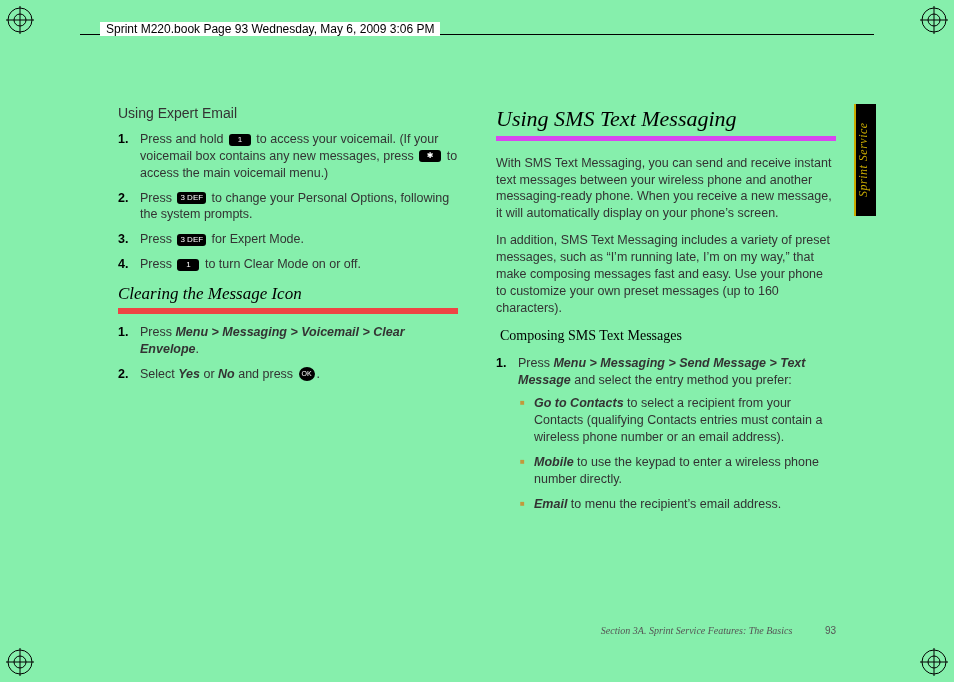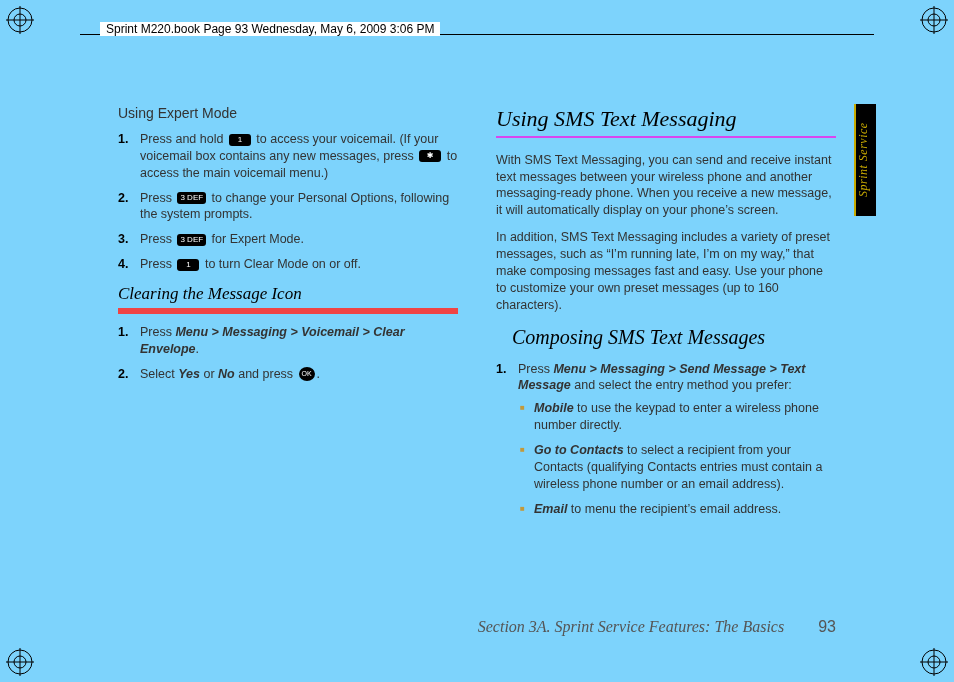--- a/index.html
+++ b/index.html
@@ -3,21 +3,21 @@
 <meta charset="utf-8">
 <style>
   :root{
     --page-w:954px; --page-h:682px;
     --ink:#333; --accent-olive:#7a7a2a; --accent-tab:#c8aa00;
     --bullet-red:#c9a24a;
   }
   html,body{margin:0;padding:0;background:#f0f0f0;font-family:Arial,Helvetica,sans-serif;}
   .page{
     box-sizing:border-box; width:var(--page-w); height:var(--page-h);
-    margin:0 auto; background:#7dd3fc; position:relative; color:var(--ink);
+    margin:0 auto; background:#86efac; position:relative; color:var(--ink);
     padding:32px 60px 30px 92px;
   }
   
   .ornament{position:absolute;width:28px;height:28px;}
   .ornament svg{width:100%;height:100%;}
   .ornament.tl{top:6px;left:6px;}
   .ornament.tr{top:6px;right:6px;}
   .ornament.bl{bottom:6px;left:6px;}
   .ornament.br{bottom:6px;right:6px;}
 
@@ -34,25 +34,25 @@
   .content{
     position:absolute; top:104px; left:118px; right:118px; bottom:80px;
     display:flex; gap:38px;
   }
   .col{flex:1; font-size:12.5px; line-height:1.35;}
   .col p{margin:0 0 10px 0;}
   .h3{font-size:14px; margin:0 0 8px 0;}
   .h2{
     font-style:italic; font-family:"Times New Roman",Times,serif;
     font-size:22px; margin:0 0 14px 0; color:#000;
-    border-bottom:2px solid #d946ef; padding-bottom:2px;
+    border-bottom:5px solid #d946ef; padding-bottom:2px;
   }
   .h2b{
-    font-style:italic; font-family:"Times New Roman",Times,serif;
-    font-size:20px; margin:0 0 10px 16px; color:#000;
+    font-family:"Times New Roman",Times,serif;
+    font-size:14px; margin:0 0 10px 4px; color:#000;
   }
   .h3i{
     font-style:italic; font-family:"Times New Roman",Times,serif;
     font-size:17px; margin:6px 0 10px 0; color:#000;
     border-bottom:6px solid #ef4444; padding-bottom:2px;
   }
   ol.steps{list-style:none; padding:0; margin:0 0 10px 0;}
   ol.steps>li{position:relative; padding-left:22px; margin-bottom:8px;}
   ol.steps>li .num{position:absolute; left:0; top:0; font-weight:bold; color:#000;}
 
@@ -84,21 +84,21 @@
     text-align:center; font-style:italic;
     font-family:"Times New Roman",Times,serif;
     font-size:12px; color:var(--accent-tab);
     letter-spacing:0.5px;
   }
 
   .footer{
     position:absolute; bottom:46px; left:0; right:118px;
     text-align:right; font-style:italic;
     font-family:"Times New Roman",Times,serif;
-    color:#555; font-size:16px;
+    color:#555; font-size:10px;
   }
   .footer .pg{font-style:normal; font-family:Arial,sans-serif; margin-left:30px;}
 </style>
 </head>
 <body>
 
 <div class="page">
 
   <div class="ornament tl">
     <svg viewBox="0 0 28 28">
@@ -136,21 +136,21 @@
   <div class="header-line"></div>
   <div class="header-text">Sprint M220.book  Page 93  Wednesday, May 6, 2009  3:06 PM</div>
 
   <div class="tab">
     <span>Sprint Service</span>
   </div>
 
   <div class="content">
 
     <div class="col">
-      <div class="h3">Using Expert Mode</div>
+      <div class="h3">Using Expert Email</div>
 
       <ol class="steps">
         <li>
           <span class="num">1.</span>
           <span>Press and hold </span><span class="key">1</span><span> to access your voicemail. (If your voicemail box contains any new messages, press </span><span class="key">✱</span><span> to access the main voicemail menu.)</span>
         </li>
         <li>
           <span class="num">2.</span>
           <span>Press </span><span class="key">3 DEF</span><span> to change your Personal Options, following the system prompts.</span>
         </li>
@@ -183,22 +183,22 @@
       <p>With SMS Text Messaging, you can send and receive instant text messages between your wireless phone and another messaging-ready phone. When you receive a new message, it will automatically display on your phone’s screen.</p>
       <p>In addition, SMS Text Messaging includes a variety of preset messages, such as “I’m running late, I’m on my way,” that make composing messages fast and easy. Use your phone to customize your own preset messages (up to 160 characters).</p>
 
       <div class="h2b">Composing SMS Text Messages</div>
 
       <ol class="steps">
         <li>
           <span class="num">1.</span>
           <span>Press </span><b class="path">Menu &gt; Messaging &gt; Send Message &gt; Text Message</b><span> and select the entry method you prefer:</span>
           <ul class="sub">
+            <li><b class="term">Go to Contacts</b><span> to select a recipient from your Contacts (qualifying Contacts entries must contain a wireless phone number or an email address).</span></li>
             <li><b class="term">Mobile</b><span> to use the keypad to enter a wireless phone number directly.</span></li>
-            <li><b class="term">Go to Contacts</b><span> to select a recipient from your Contacts (qualifying Contacts entries must contain a wireless phone number or an email address).</span></li>
             <li><b class="term">Email</b><span> to menu the recipient’s email address.</span></li>
           </ul>
         </li>
       </ol>
     </div>
   </div>
 
   <div class="footer">
     <span>Section 3A. Sprint Service Features: The Basics</span>
     <span class="pg">93</span>

